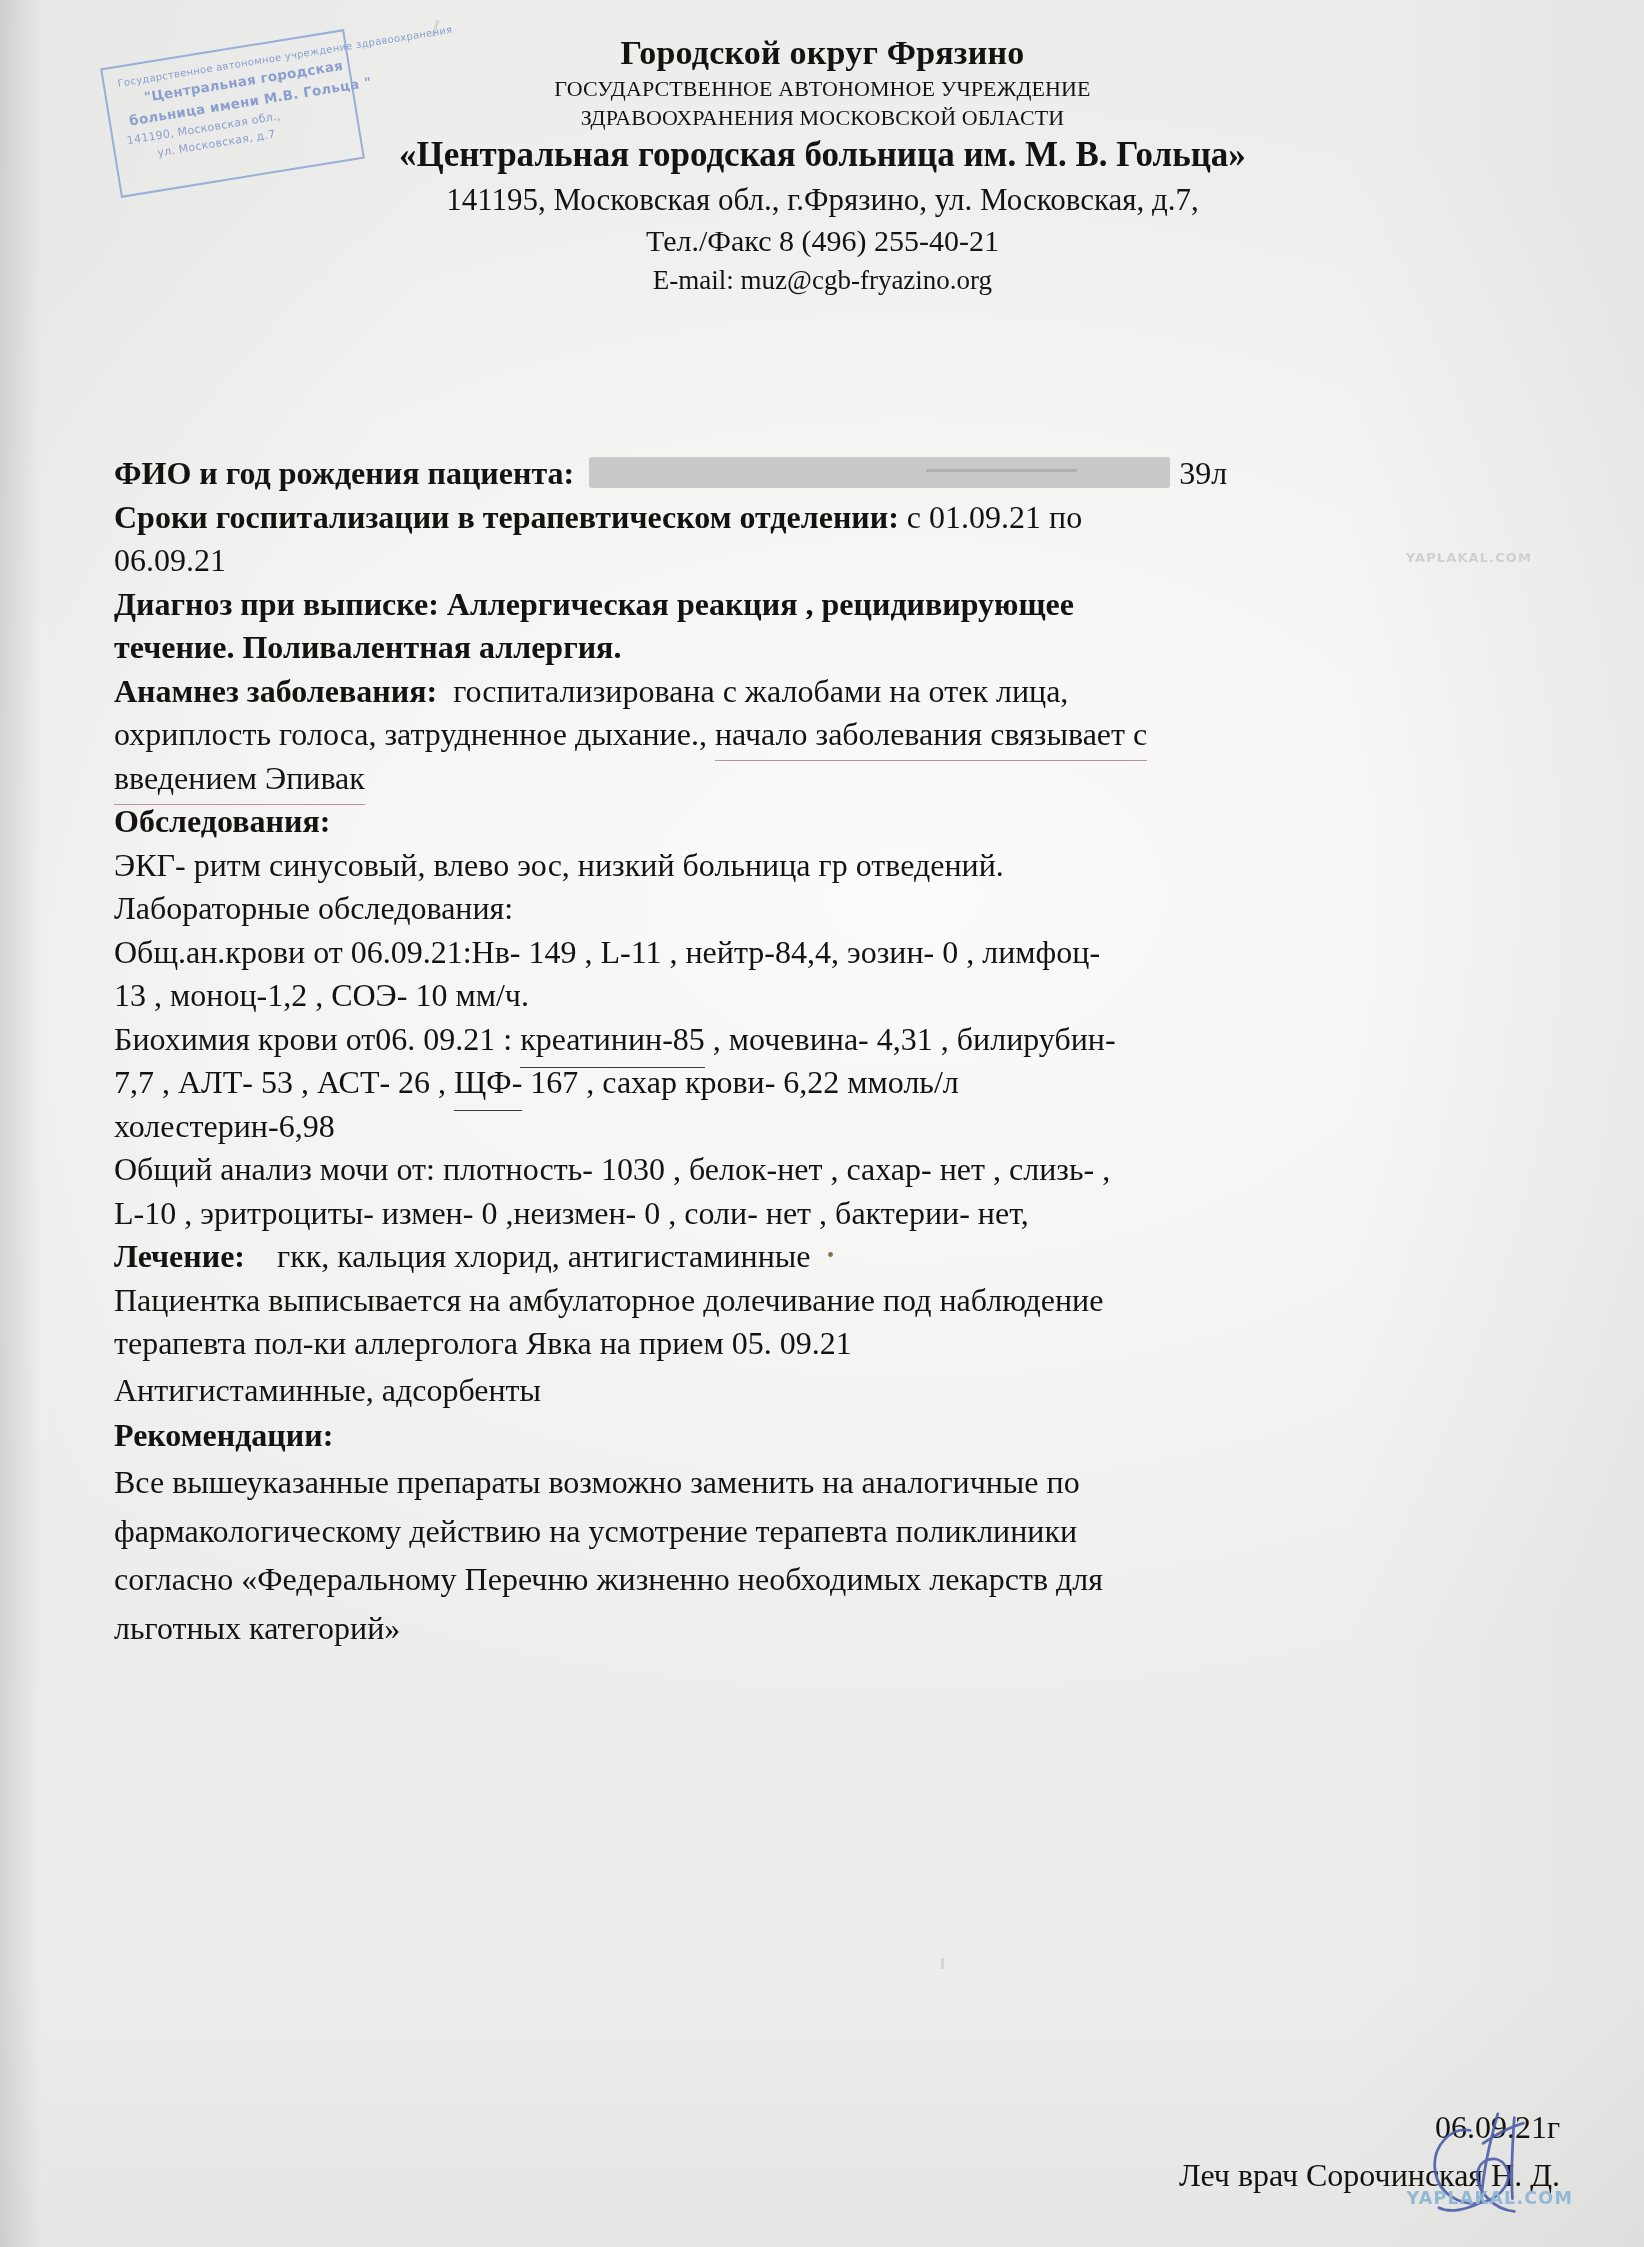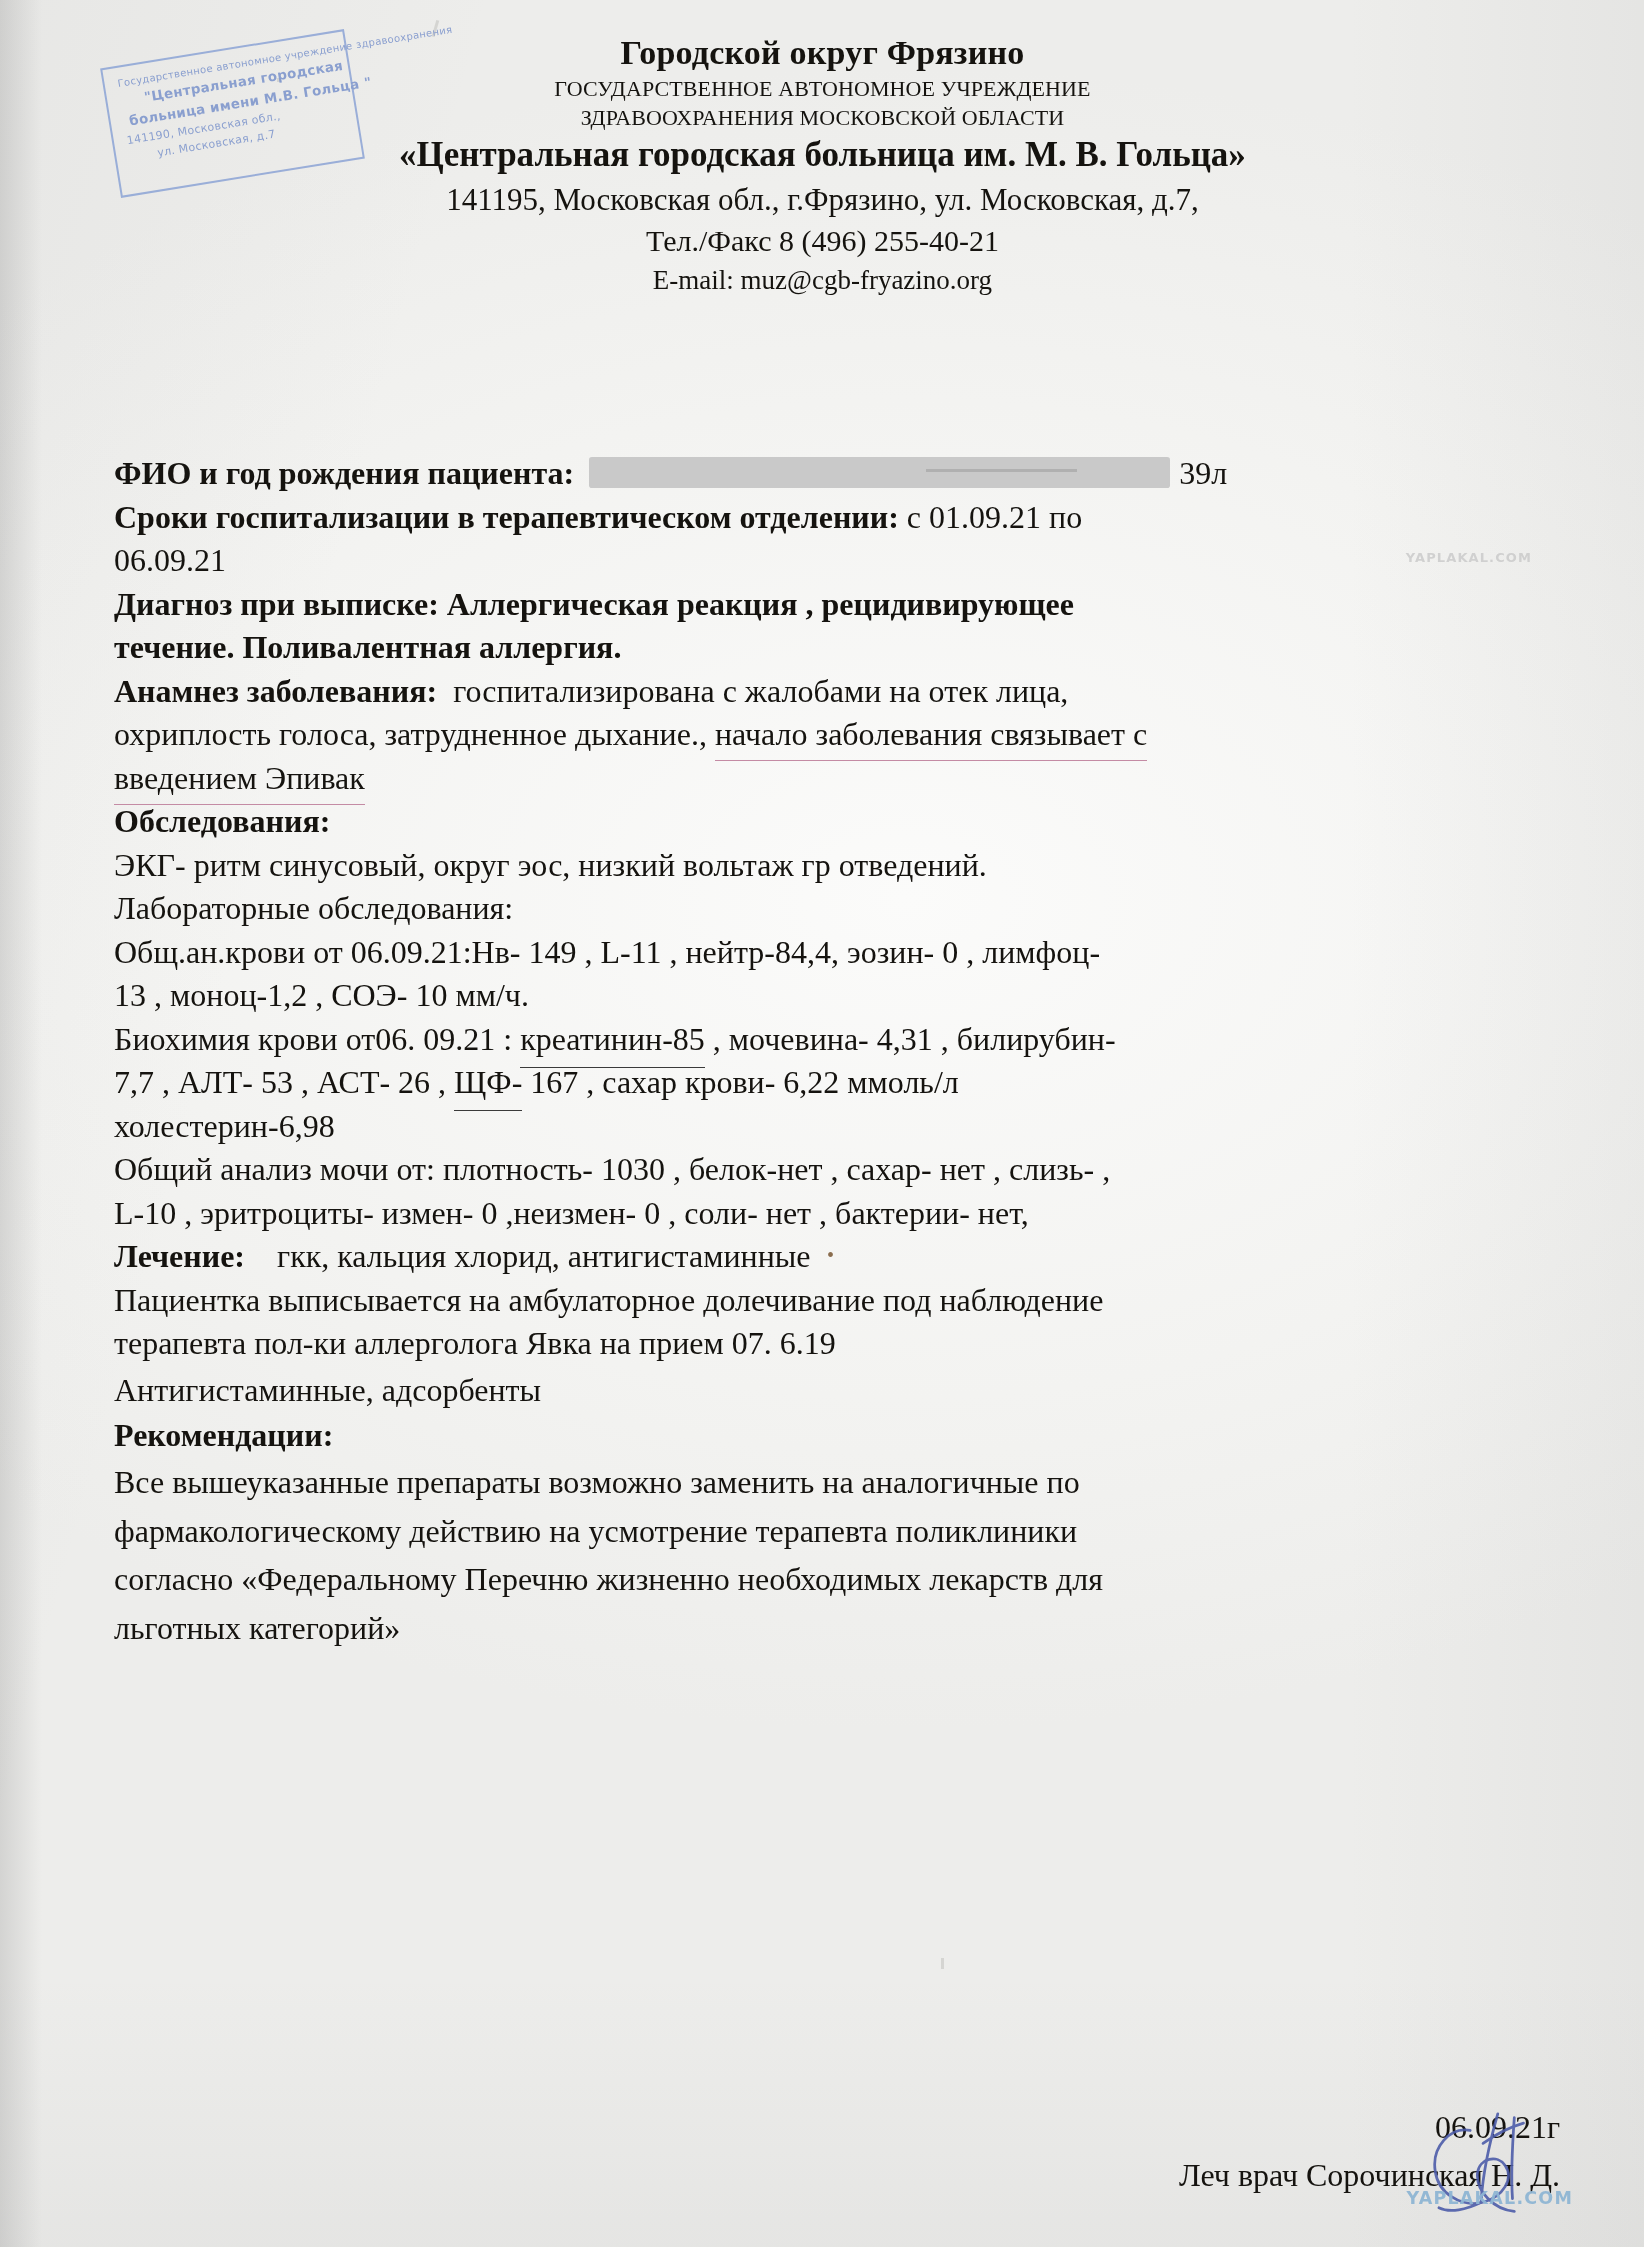--- a/index.html
+++ b/index.html
@@ -250,42 +250,42 @@
       <span class="b">Анамнез заболевания</span><span class="b">:</span>&nbsp; <span>госпитализирована с жалобами  на отек лица,</span>
     </div>
     <div class="ln">
       <span>охриплость голоса,  затрудненное дыхание., </span><span class="uline">начало заболевания связывает с</span>
     </div>
     <div class="ln">
       <span class="uline">введением Эпивак</span>
     </div>
 
     <div class="ln b">Обследования:</div>
-    <div class="ln">ЭКГ- ритм синусовый,  округ эос, низкий вольтаж гр отведений.</div>
+    <div class="ln">ЭКГ- ритм синусовый,  влево эос, низкий больница гр отведений.</div>
     <div class="ln"> Лабораторные обследования:</div>
 
     <div class="ln">Общ.ан.крови  от 06.09.21:Нв-  149 , L-11    , нейтр-84,4, эозин-   0 , лимфоц-</div>
     <div class="ln">13   , моноц-1,2 ,  СОЭ-  10  мм/ч.</div>
 
     <div class="ln">
       <span>Биохимия крови от06. 09.21  :  </span><span class="uline-thin">креатинин-85</span><span> , мочевина-  4,31  , билирубин-</span>
     </div>
     <div class="ln">
       <span>7,7  , АЛТ- 53  , АСТ-   26   , </span><span class="uline-thin">ЩФ-</span><span>  167 , сахар крови-  6,22   ммоль/л</span>
     </div>
     <div class="ln">холестерин-6,98</div>
 
     <div class="ln">Общий анализ мочи от: плотность- 1030  , белок-нет  , сахар- нет , слизь-    ,</div>
     <div class="ln">L-10 , эритроциты-  измен- 0   ,неизмен- 0  , соли- нет  , бактерии-  нет,</div>
 
     <div class="ln">
       <span class="b">Лечение</span><span class="b">:</span>&nbsp;&nbsp;&nbsp; <span>гкк, кальция хлорид, антигистаминные</span><span class="tick">•</span>
     </div>
     <div class="ln">Пациентка выписывается на амбулаторное долечивание под наблюдение</div>
-    <div class="ln">терапевта пол-ки  аллерголога  Явка на прием  07. 6.19</div>
+    <div class="ln">терапевта пол-ки  аллерголога  Явка на прием  05. 09.21</div>
 
     <div class="ln para-wide">Антигистаминные, адсорбенты</div>
     <div class="ln">
       <span class="b">Рекомендации</span><span class="b">:</span>
     </div>
     <div class="ln para-wide">Все вышеуказанные препараты возможно заменить на аналогичные по</div>
     <div class="ln para-wide">фармакологическому действию на усмотрение терапевта поликлиники</div>
     <div class="ln para-wide">согласно «Федеральному Перечню жизненно необходимых  лекарств для</div>
     <div class="ln para-wide">льготных категорий»</div>
 

